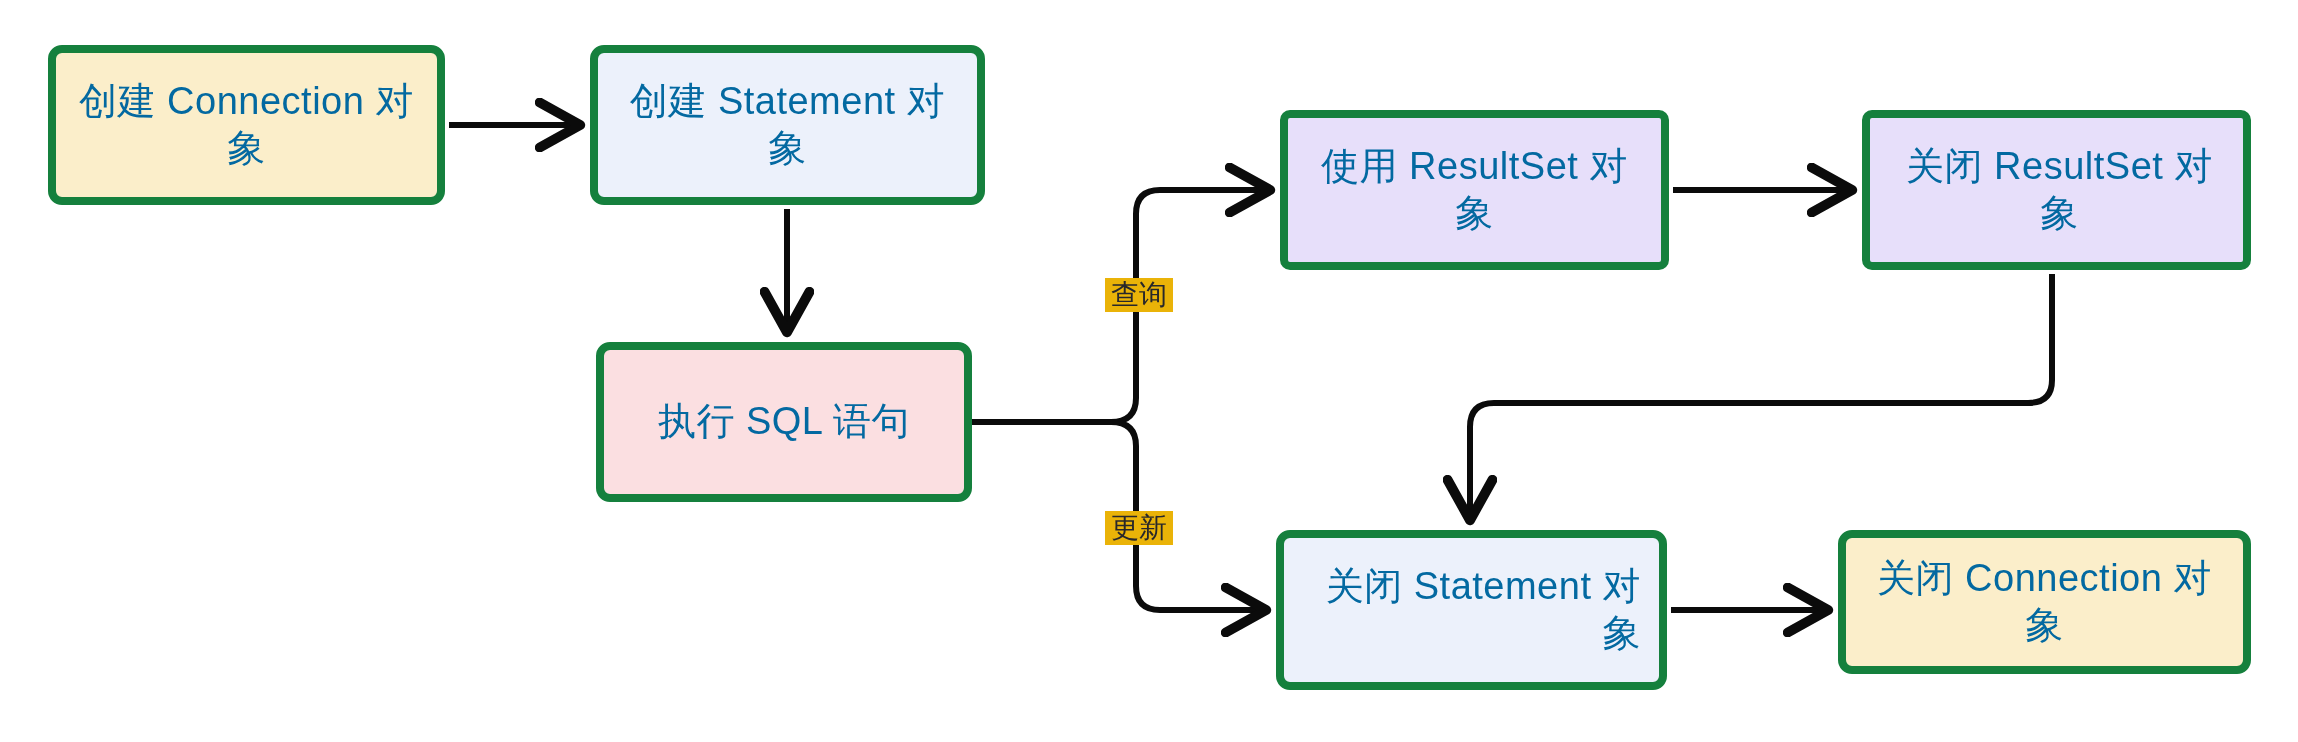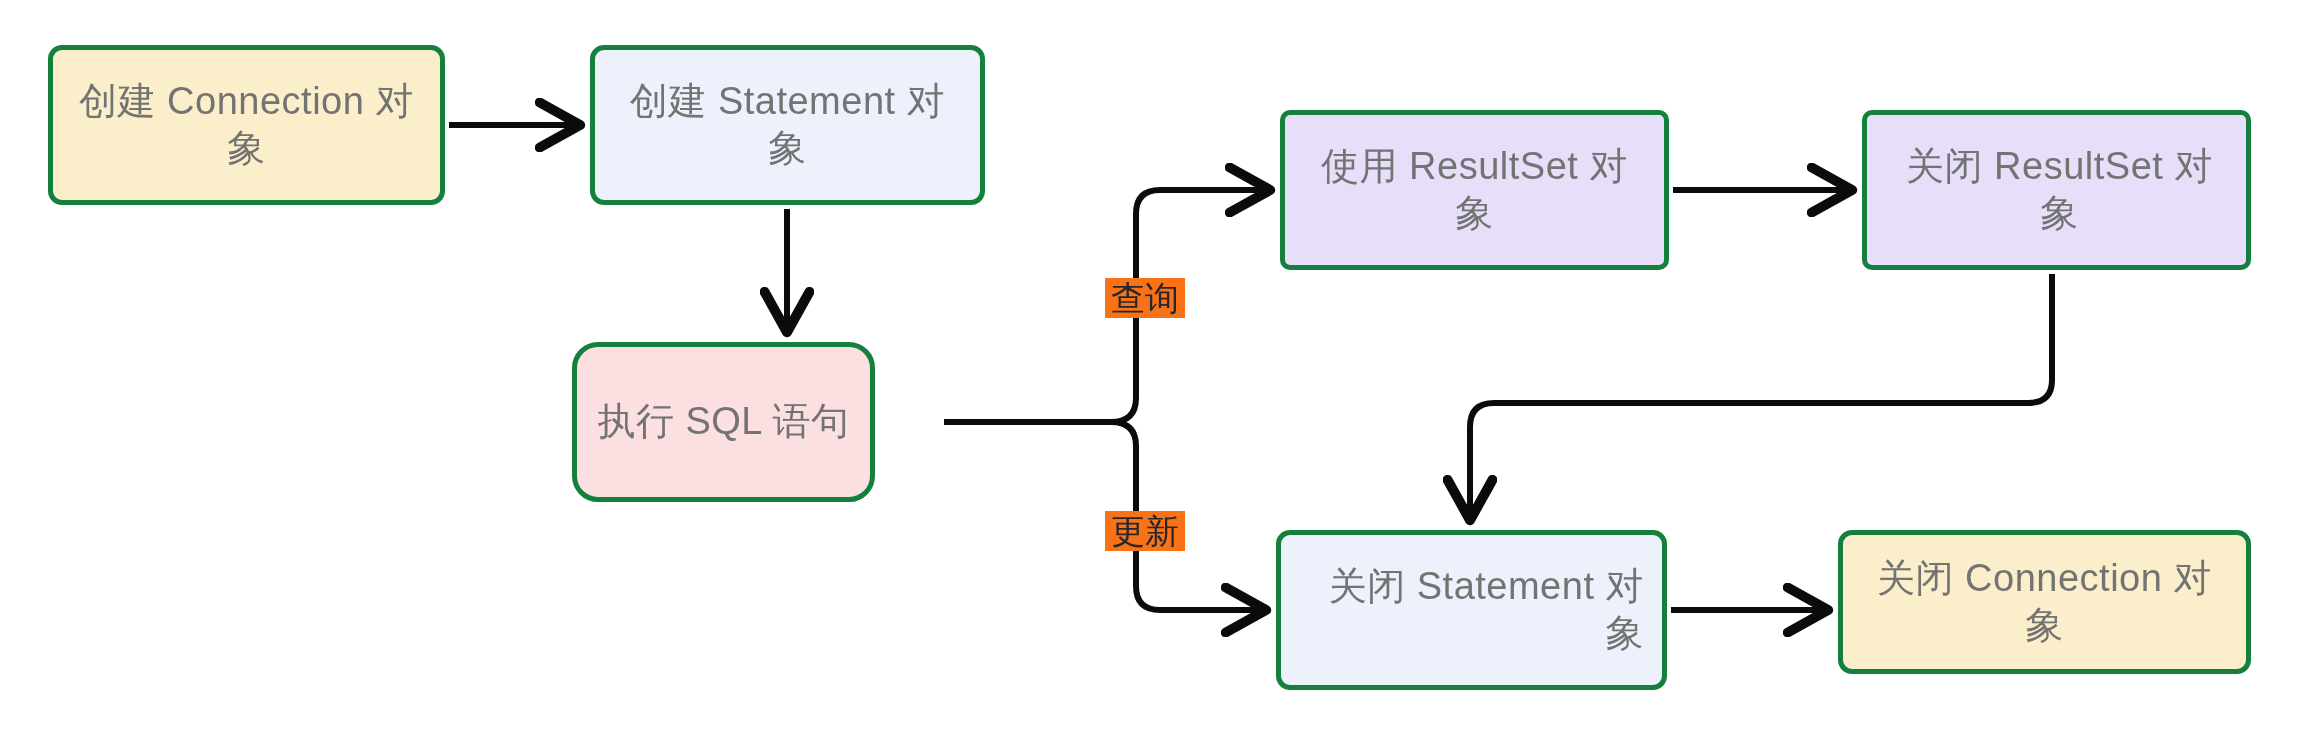--- a/index.html
+++ b/index.html
@@ -19,44 +19,44 @@
     position: absolute;
     left: 0;
     top: 0;
     width: 2298px;
     height: 742px;
     pointer-events: none;
   }
   .node {
     position: absolute;
     box-sizing: border-box;
-    border: 5px solid #15803d;
+    border: 8px solid #15803d;
     border-radius: 14px;
     display: flex;
     align-items: center;
     justify-content: center;
     text-align: center;
-    color: #737373;
+    color: #0369a1;
     font-size: 38px;
     line-height: 1.25;
     letter-spacing: 0.5px;
     padding: 0 18px;
   }
   .n-conn     { background: #fbeeca; }
   .n-stmt     { background: #ecf1fb; }
   .n-sql      { background: #fbdfe1; }
   .n-rs       { background: #e7dffa; border-radius: 10px; }
 
   .edge-label {
     position: absolute;
     color: #27272b;
-    font-size: 34px;
+    font-size: 28px;
     line-height: 1;
     white-space: nowrap;
-    background: #f97316;
+    background: #eab308;
     padding: 3px 6px;
   }
 </style>
 </head>
 <body>
 
 <div id="canvas">
 
   <svg id="edges" viewBox="0 0 2298 742">
     <defs>
@@ -86,21 +86,21 @@
   </svg>
 
   <div class="node n-conn" style="left:48px; top:45px; width:397px; height:160px;">
     <span>创建 Connection 对象</span>
   </div>
 
   <div class="node n-stmt" style="left:590px; top:45px; width:395px; height:160px;">
     <span>创建 Statement 对象</span>
   </div>
 
-  <div class="node n-sql" style="left:572px; top:342px; width:303px; height:160px;border-radius:26px;">
+  <div class="node n-sql" style="left:596px; top:342px; width:376px; height:160px;">
     <span>执行 SQL 语句</span>
   </div>
 
   <div class="node n-rs" style="left:1280px; top:110px; width:389px; height:160px;">
     <span>使用 ResultSet 对象</span>
   </div>
 
   <div class="node n-rs" style="left:1862px; top:110px; width:389px; height:160px;padding-left:24px;">
     <span>关闭 ResultSet 对象</span>
   </div>

